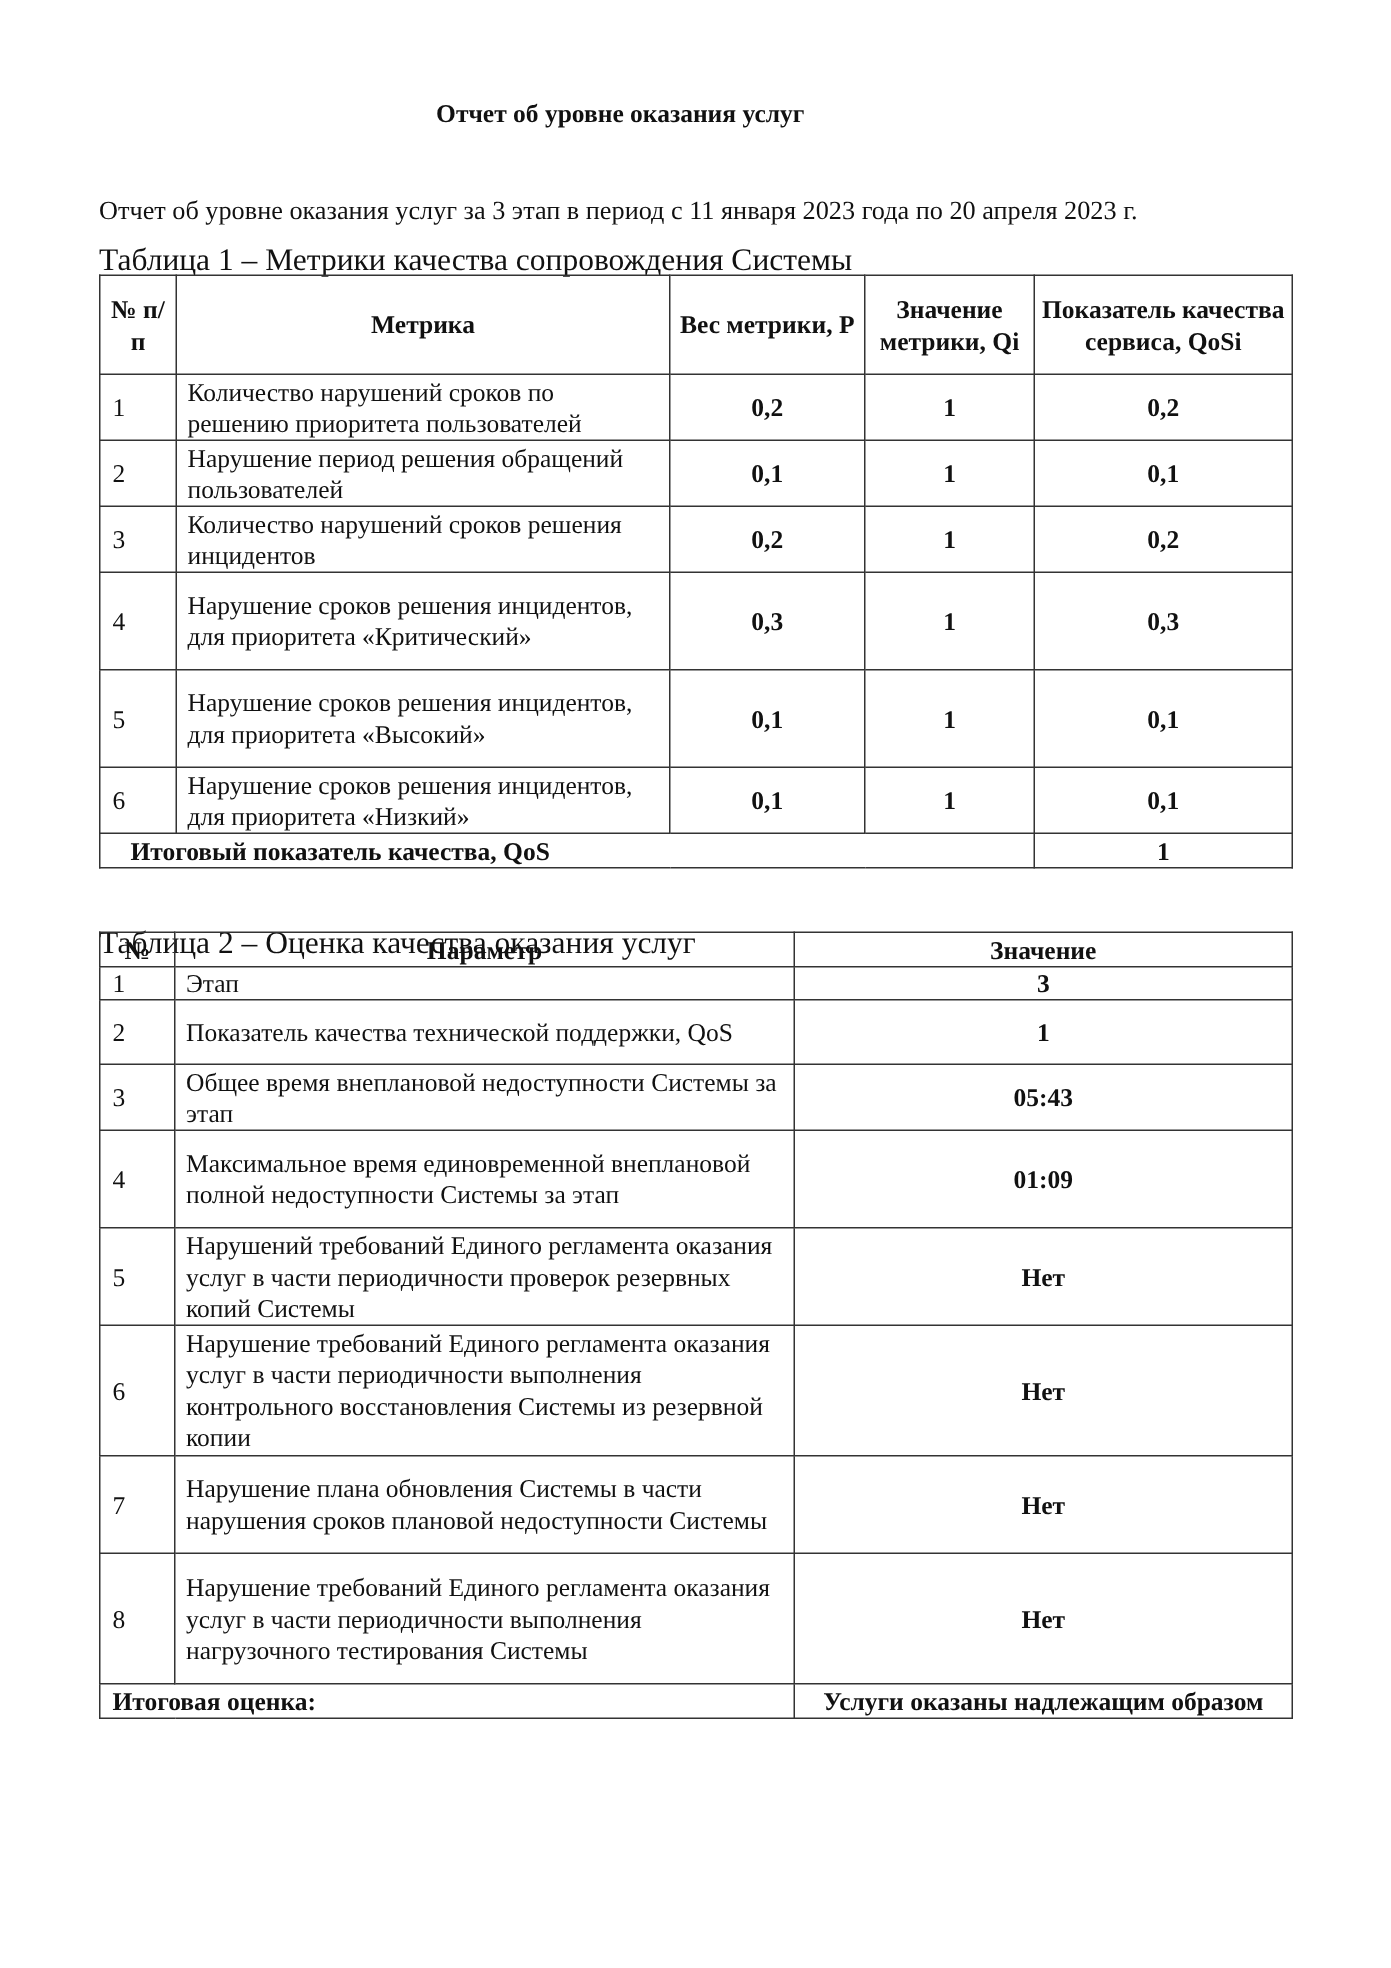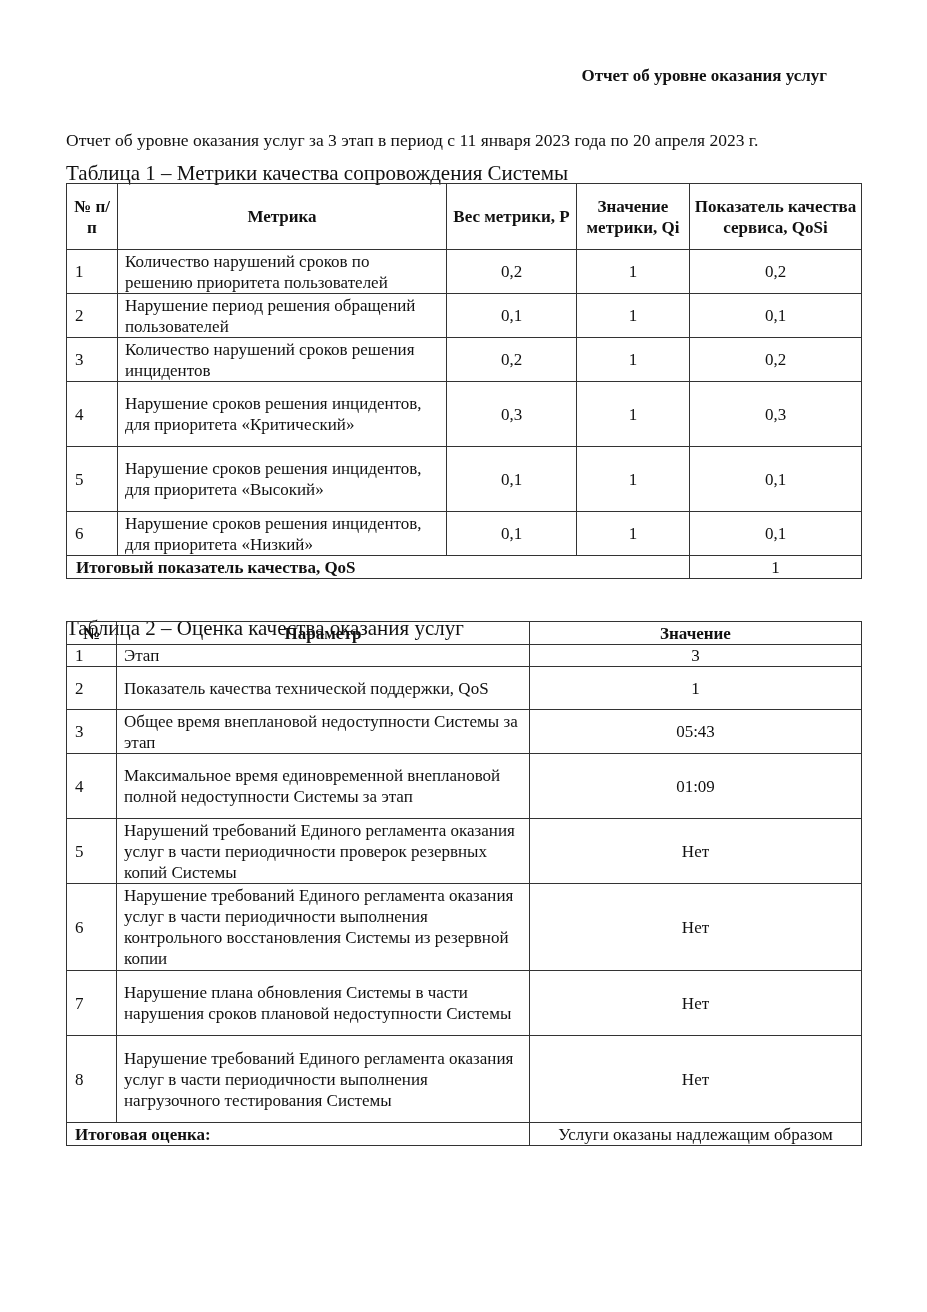--- a/index.html
+++ b/index.html
@@ -1,29 +1,29 @@
 <!DOCTYPE html>
 <html><head>
 <meta charset="utf-8">
 <style>
   html, body { margin:0; padding:0; background:#ffffff; }
   body { width:927px; height:1312px; position:relative; overflow:hidden;
          font-family:"Liberation Serif", serif; color:#111; font-size:17px; }
-  .title { position:absolute; top:66px; left:0; width:827px; text-align:right;
+  .title { position:absolute; top:66px; left:0; width:827px; text-align:center;
            font-weight:bold; font-size:17px; }
   .intro { position:absolute; top:130px; left:66px; font-size:17.5px; white-space:nowrap; }
   .caption { position:absolute; left:66px; font-size:21px; white-space:nowrap; line-height:18px; }
   .cap1 { top:164px; }
   .cap2 { top:602px;margin-top:17px; }
   table { position:absolute; left:66px; border-collapse:collapse; table-layout:fixed; }
   td, th { border:1px solid #333; padding:0 7px; line-height:21px; font-size:17px;
            vertical-align:middle; }
   th { font-weight:bold; text-align:center; line-height:21px; padding:0 3px; }
   .num { padding-left:8px; text-align:left; }
-  .ctr { text-align:center; }
+  .ctr { text-align:center;font-weight:bold; }
   .bold { font-weight:bold; }
   #t1 { top:183px; width:795px; }
   #t2 { top:621px; width:795px; }
 </style>
 </head>
 <body>
 
 <div class="title">Отчет об уровне оказания услуг</div>
 <div class="intro">Отчет об уровне оказания услуг за 3 этап в период с 11 января 2023 года по 20 апреля 2023 г.</div>
 
@@ -84,21 +84,21 @@
       <tr style="height: 44px;">
         <td class="num">6</td>
         <td>Нарушение сроков решения инцидентов, для приоритета «Низкий»</td>
         <td class="ctr">0,1</td>
         <td class="ctr">1</td>
         <td class="ctr">0,1</td>
       </tr>
     </tbody>
   <tfoot>
     <tr style="height:23px">
-      <td colspan="4" class="bold" style="padding-left:9px">Итоговый показатель качества, QoS</td>
+      <td colspan="4" class="bold" style="padding-left:20px">Итоговый показатель качества, QoS</td>
       <td class="ctr">1</td>
     </tr>
   </tfoot>
 </table>
 
 <div class="caption cap2">Таблица 2 – Оценка качества оказания услуг</div>
 <table id="t2">
   <colgroup>
     <col style="width:50px">
       <col style="width:413px">

